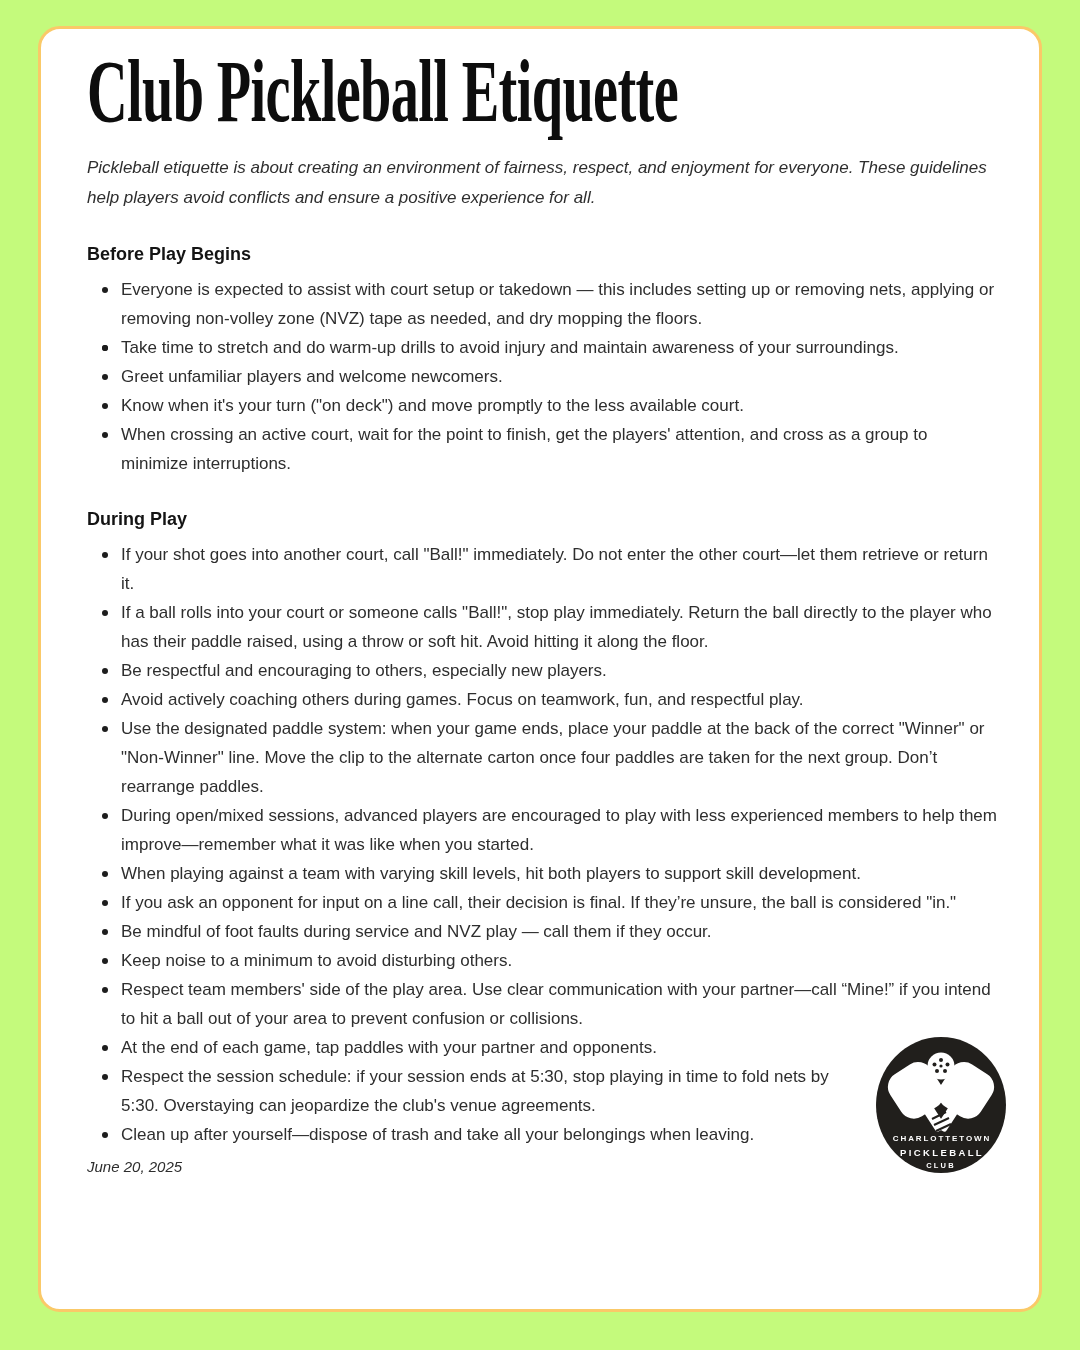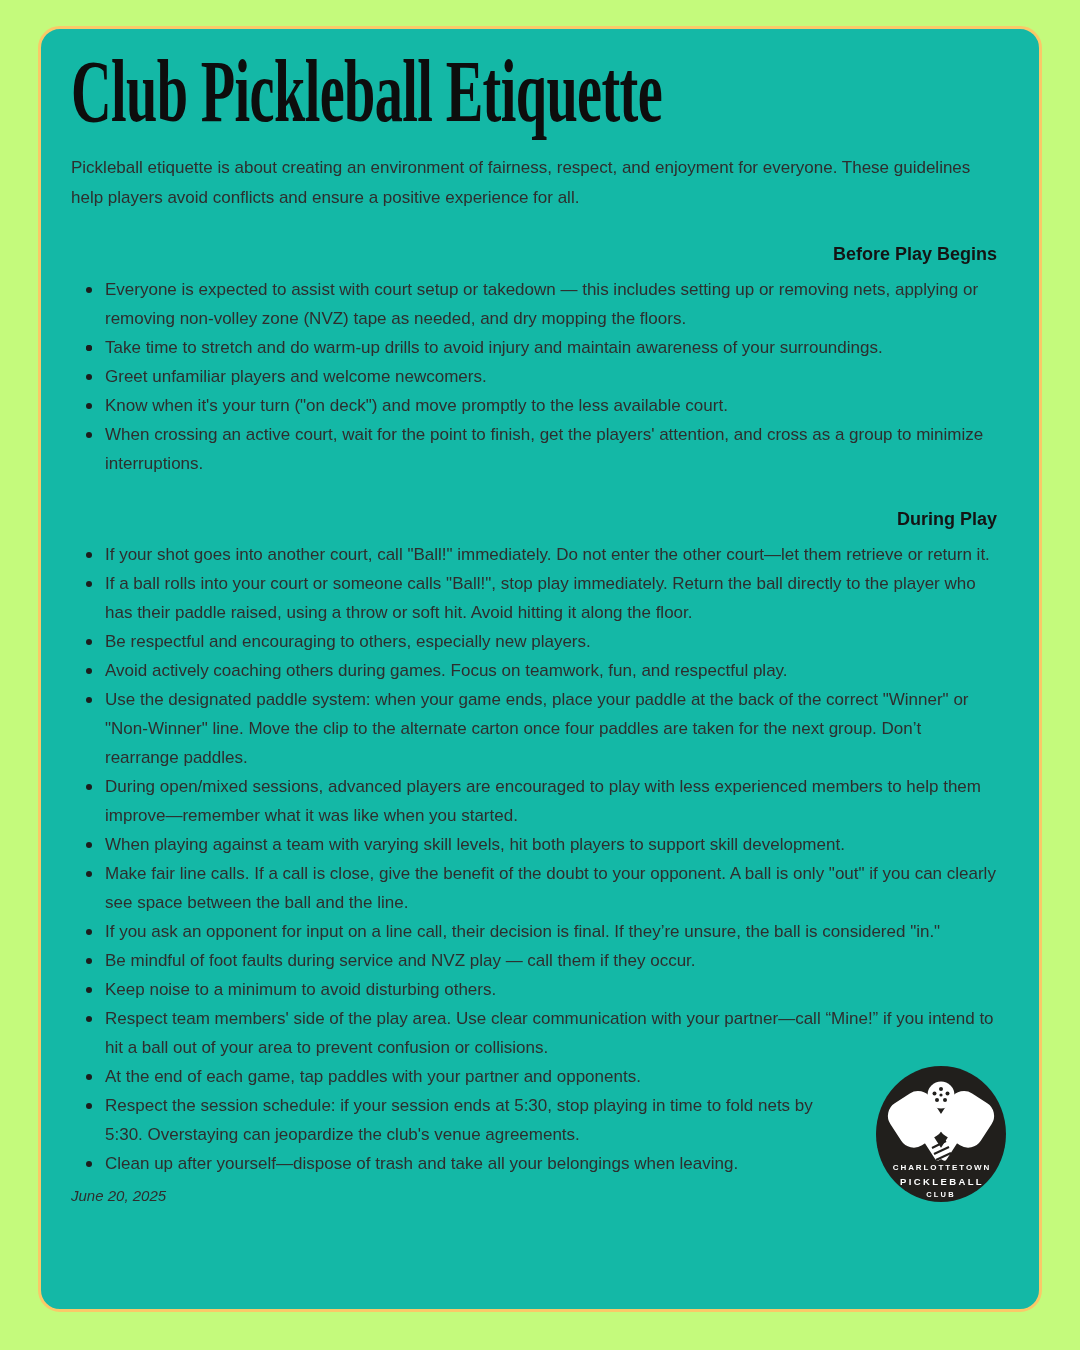--- a/index.html
+++ b/index.html
@@ -6,25 +6,25 @@
   body {
     width: 1080px; height: 1350px;
     background: #c4fa7c;
     position: relative;
     overflow: hidden;
     font-family: "Liberation Sans", sans-serif;
   }
   .card {
     position: absolute;
     left: 38px; right: 38px; top: 26px; bottom: 38px;
-    background: #14b8a6;
+    background: #ffffff;
     border: 3px solid #fac968;
     border-radius: 22px;
     box-sizing: border-box;
-    padding: 24px 42px 0 30px;
+    padding: 24px 42px 0 46px;
     overflow: hidden;
   }
   h1.title {
     margin: 4px 0 26px 0;
     font-family: "Liberation Serif", serif;
     font-weight: 700;
     font-size: 88px;
     line-height: 70px;
     color: #0d0d0d;
     white-space: nowrap;
@@ -33,28 +33,28 @@
     display: inline-block;
     transform: scaleX(0.64);
     transform-origin: 0 100%;
     letter-spacing: -1px;
   }
   p.intro {
     margin: 0;
     font-size: 17px;
     line-height: 30px;
     color: #2e2e2e;
+    font-style: italic;
   }
   h2.section-heading {
     margin: 29px 0 9px 0;
     font-size: 18px;
     line-height: 24px;
     font-weight: 700;
     color: #141414;
-    text-align: right;
   }
   ul.bullets {
     margin: 0; padding: 0;
     list-style: none;
   }
   ul.bullets li {
     position: relative;
     padding-left: 34px;
     font-size: 17px;
     line-height: 29px;
@@ -103,21 +103,20 @@
 
   <h2 class="section-heading">During Play</h2>
   <ul class="bullets">
     <li><span class="dot"></span><span>If your shot goes into another court, call "Ball!" immediately. Do not enter the other court—let them retrieve or return it.</span></li>
     <li><span class="dot"></span><span>If a ball rolls into your court or someone calls "Ball!", stop play immediately. Return the ball directly to the player who has their paddle raised, using a throw or soft hit. Avoid hitting it along the floor.</span></li>
     <li><span class="dot"></span><span>Be respectful and encouraging to others, especially new players.</span></li>
     <li><span class="dot"></span><span>Avoid actively coaching others during games. Focus on teamwork, fun, and respectful play.</span></li>
     <li><span class="dot"></span><span>Use the designated paddle system: when your game ends, place your paddle at the back of the correct "Winner" or "Non-Winner" line. Move the clip to the alternate carton once four paddles are taken for the next group. Don’t rearrange paddles.</span></li>
     <li><span class="dot"></span><span>During open/mixed sessions, advanced players are encouraged to play with less experienced members to help them improve—remember what it was like when you started.</span></li>
     <li><span class="dot"></span><span>When playing against a team with varying skill levels, hit both players to support skill development.</span></li>
-    <li><span class="dot"></span><span>Make fair line calls. If a call is close, give the benefit of the doubt to your opponent. A ball is only "out" if you can clearly see space between the ball and the line.</span></li>
     <li><span class="dot"></span><span>If you ask an opponent for input on a line call, their decision is final. If they’re unsure, the ball is considered "in."</span></li>
     <li><span class="dot"></span><span>Be mindful of foot faults during service and NVZ play — call them if they occur.</span></li>
     <li><span class="dot"></span><span>Keep noise to a minimum to avoid disturbing others.</span></li>
     <li><span class="dot"></span><span>Respect team members' side of the play area. Use clear communication with your partner—call “Mine!” if you intend to hit a ball out of your area to prevent confusion or collisions.</span></li>
     <li>
       <span class="logo-float">
         <svg viewBox="0 0 140 140">
           <ellipse cx="70" cy="70" rx="65" ry="68" fill="#211f1c"></ellipse>
           <g transform="translate(46,57) rotate(-33)" fill="#ffffff">
             <rect x="-24" y="-27" width="48" height="50" rx="15"></rect>

